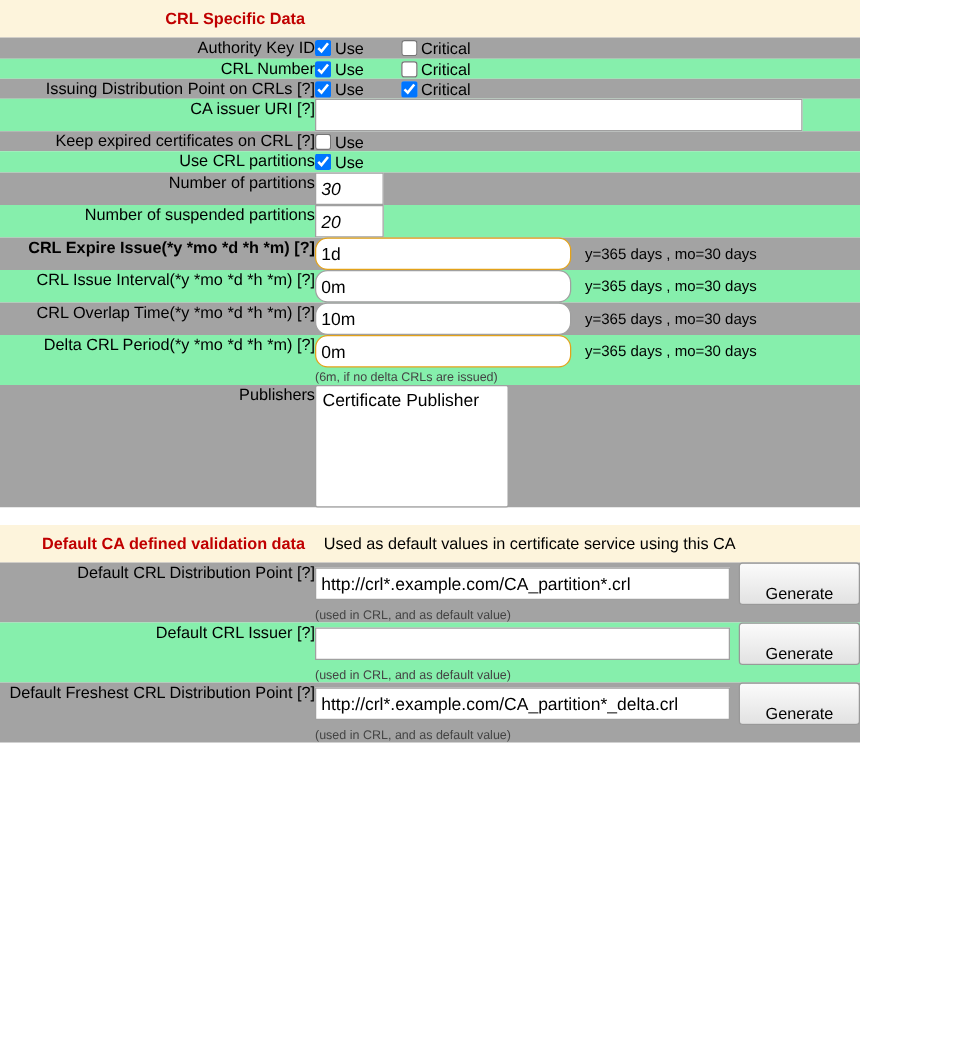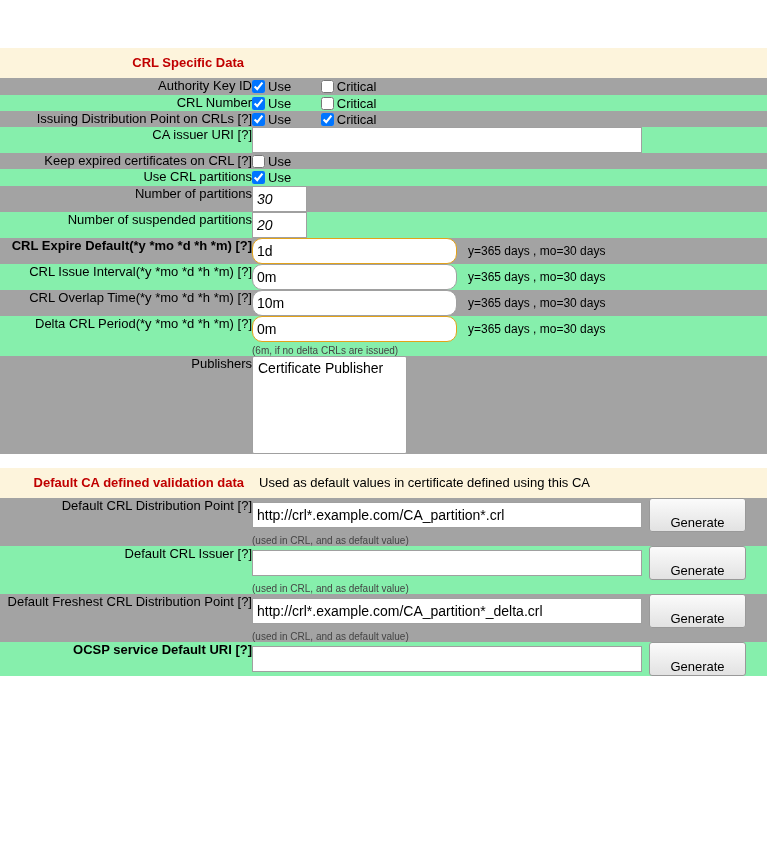--- a/index.html
+++ b/index.html
@@ -10,24 +10,23 @@
     font-size: 13px;
     color: #000000;
   }
   .page {
     width: 783px;
     min-height: 844px;
     position: relative;
     background: #ffffff;
   }
   table.form {
-    width: 767px;
+    width: 688px;
     border-collapse: collapse;
     table-layout: fixed;
-    margin-top: 48px;
   }
   table.form td {
     padding: 0;
     vertical-align: top;
   }
   td.label {
     width: 252px;
     text-align: right;
     padding: 7px 8px 7px 4px;
     vertical-align: middle;
@@ -198,21 +197,21 @@
     </tr>
 
     <tr class="r-even">
       <td class="label">Number of suspended partitions</td>
       <td class="field">
         <input type="text" class="w-small" value="20" style="">
       </td>
     </tr>
 
     <tr class="r-odd">
-      <td class="label bold">CRL Expire Default(*y *mo *d *h *m) [?]</td>
+      <td class="label bold">CRL Expire Issue(*y *mo *d *h *m) [?]</td>
       <td class="field">
         <div class="row-flex">
           <input type="text" class="w-med highlight" value="1d" style="">
           <span class="inline-note">y=365 days , mo=30 days</span>
         </div>
       </td>
     </tr>
 
     <tr class="r-even">
       <td class="label">CRL Issue Interval(*y *mo *d *h *m) [?]</td>
@@ -254,21 +253,21 @@
       </td>
     </tr>
 
     <tr class="spacer">
       <td></td>
       <td></td>
     </tr>
 
     <tr class="section">
       <td class="label">Default CA defined validation data</td>
-      <td class="field">Used as default values in certificate defined using this CA</td>
+      <td class="field">Used as default values in certificate service using this CA</td>
     </tr>
 
     <tr class="r-odd">
       <td class="label">Default CRL Distribution Point [?]</td>
       <td class="field">
         <div class="row-flex">
           <input type="text" class="w-long" value="http://crl*.example.com/CA_partition*.crl" style="">
           <button class="gen">Generate</button>
         </div>
         <div class="note">(used in CRL, and as default value)</div>
@@ -290,25 +289,16 @@
       <td class="label">Default Freshest CRL Distribution Point [?]</td>
       <td class="field">
         <div class="row-flex">
           <input type="text" class="w-long" value="http://crl*.example.com/CA_partition*_delta.crl" style="">
           <button class="gen">Generate</button>
         </div>
         <div class="note">(used in CRL, and as default value)</div>
       </td>
     </tr>
 
-    <tr class="r-even">
-      <td class="label bold">OCSP service Default URI [?]</td>
-      <td class="field">
-        <div class="row-flex">
-          <input type="text" class="w-long" value="" style="">
-          <button class="gen">Generate</button>
-        </div>
-      </td>
-    </tr>
 
   </tbody>
     </table>
 </div>
 
 </body></html>

